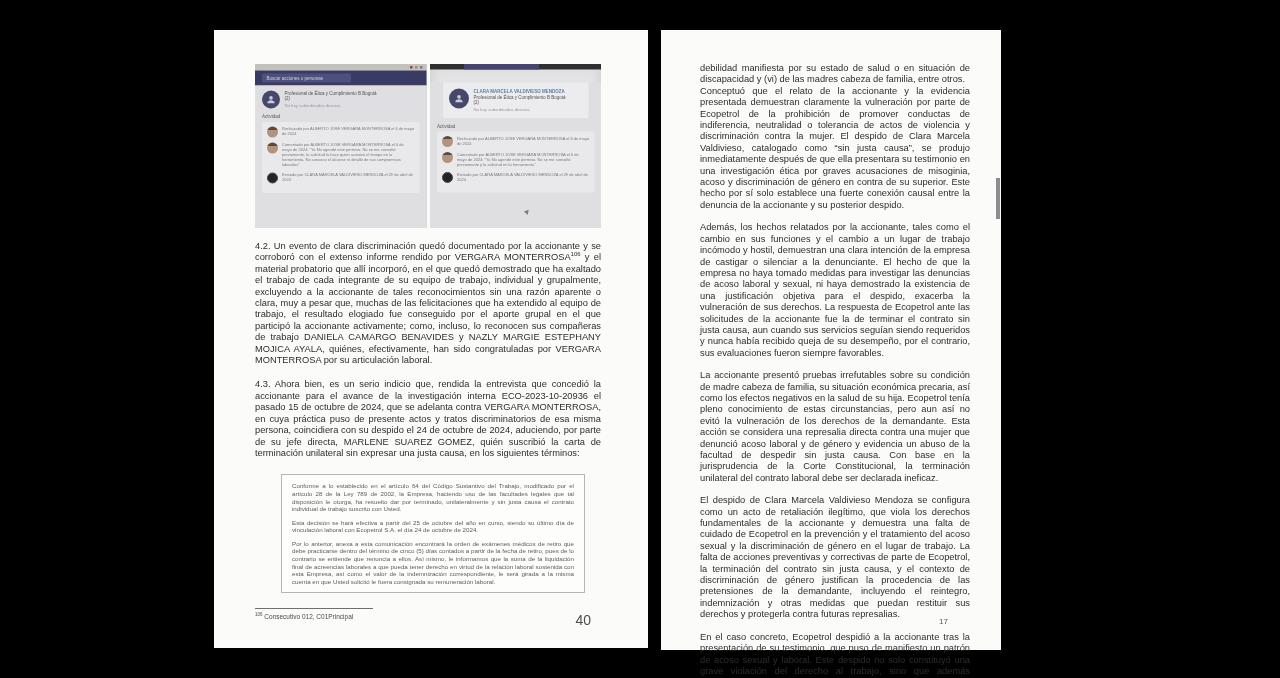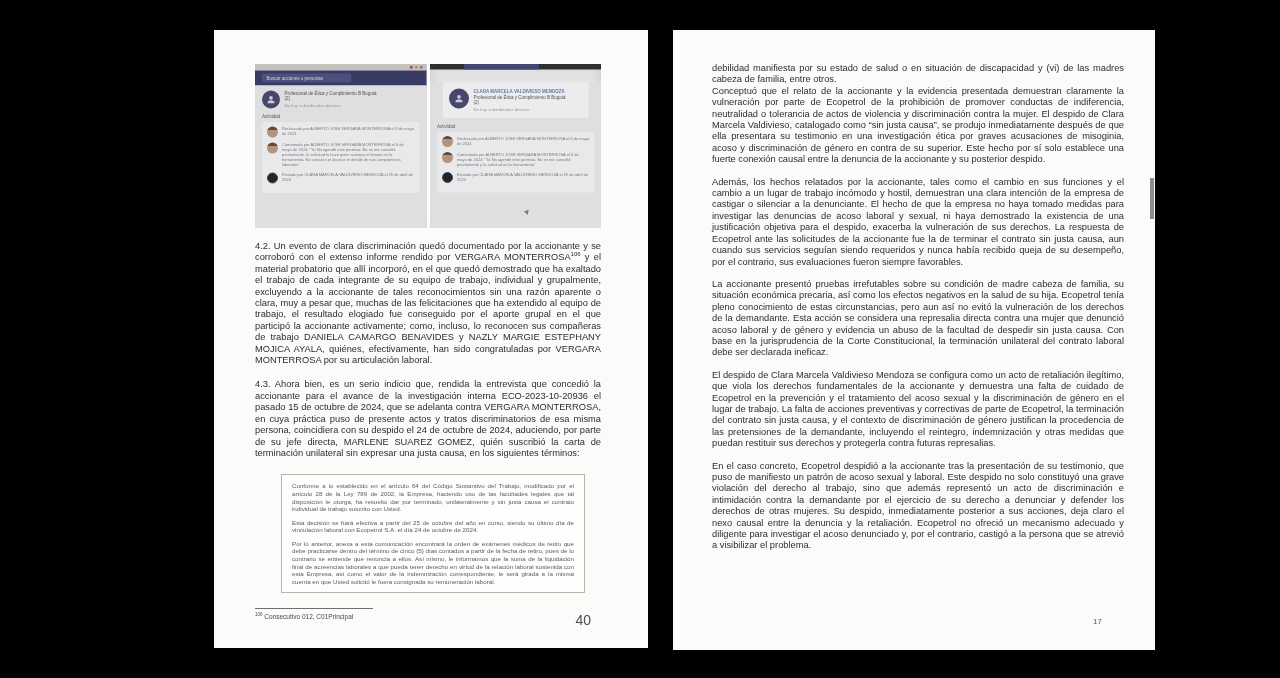--- a/index.html
+++ b/index.html
@@ -3,21 +3,21 @@
 <meta charset="utf-8">
 <style>
   html,body { margin:0; padding:0; }
   body {
     width:1280px; height:678px; background:#000;
     font-family:"Liberation Sans", sans-serif;
     position:relative; overflow:hidden;
   }
   .page { position:absolute; background:#fbfbfa; box-shadow:0 0 8px rgba(0,0,0,.9); }
   #page-left  { left:214px; top:30px; width:434px; height:618px; }
-  #page-right { left:661px; top:30px; width:482px; height:620px;margin-left:12px; }
+  #page-right { left:661px; top:30px; width:340px; height:620px; }
 
   .lp-content { position:absolute; left:41px; right:47px; top:34px; }
   .rp-content { position:absolute; left:39px; right:31px; top:33px; }
 
   .doc-text {
     color:#2d2d2d; font-size:9.3px; line-height:11.4px;
     text-align:justify; margin:0;
   }
   .gap { margin-top:11px; }
   sup.ref { font-size:6px; vertical-align:super; line-height:0; }

